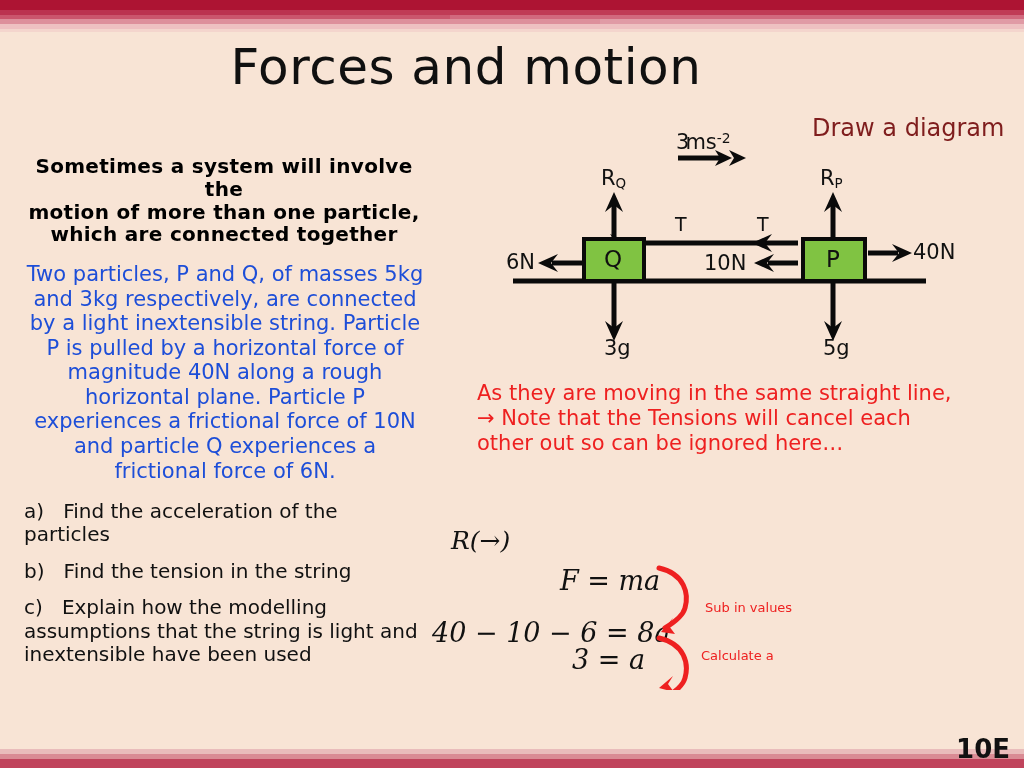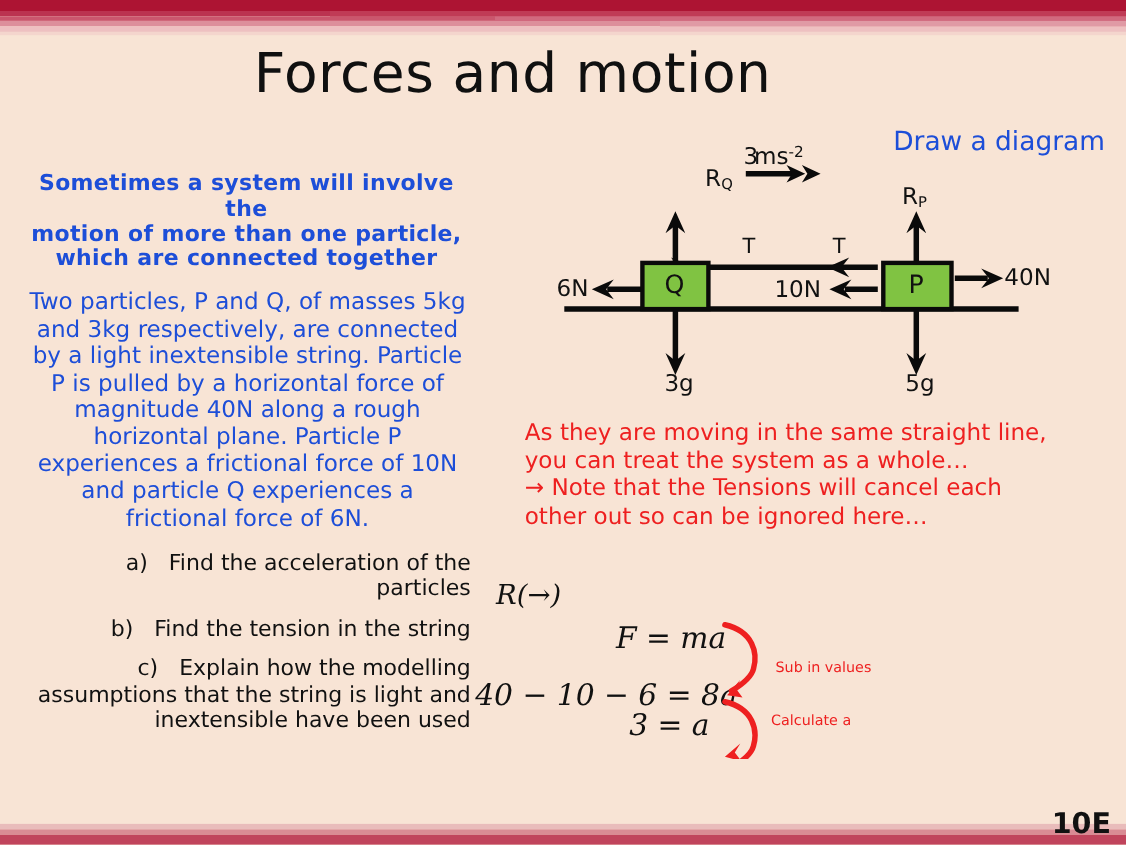--- a/index.html
+++ b/index.html
@@ -59,49 +59,49 @@
 
   
   .lead-text {
     position: absolute;
     left: 18px; top: 155px;
     width: 412px;
     text-align: center;
     font-size: 20px;
     font-weight: bold;
     line-height: 1.14;
-    color: #1d4ed8;
+    color: #000000;
     letter-spacing: 0.3px;
   }
   .body-text {
     position: absolute;
     left: 18px; top: 262px;
     width: 414px;
     text-align: center;
     font-size: 21px;
     line-height: 1.17;
     color: #1d4ed8;
   }
   .question-list {
     position: absolute;
     left: 24px; top: 500px;
     width: 404px;
     font-size: 20px;
     line-height: 1.17;
     color: #111;
   }
-  .q-item { text-align:right; margin-bottom: 13px; }
+  .q-item { text-align:left; margin-bottom: 13px; }
   .q-item .lbl { }
 
   
   .draw-diagram {
     position: absolute;
     left: 812px; top: 114px;
     font-size: 24px;
-    color: #1d4ed8;
+    color: #7f1d1d;
   }
 
   
   .diagram {
     position: absolute;
     left: 480px; top: 108px;
     width: 544px;
     height: 262px;
   }
   .diagram svg { display:block; }
@@ -283,21 +283,21 @@
       </g>
 
       <rect x="104" y="131" width="60" height="42" fill="#80c342" stroke="#0a0a0a" stroke-width="4"></rect>
       <rect x="323" y="131" width="62" height="42" fill="#80c342" stroke="#0a0a0a" stroke-width="4"></rect>
     </svg>
 
     <div class="dlabel" style="left:196px; top:22px;">
       <span>3</span><span style="margin-left:-4px">ms</span><span class="sup">-2</span>
     </div>
 
-    <div class="dlabel" style="left:121px; top:42px;margin-left:40px;">
+    <div class="dlabel" style="left:121px; top:58px;">
       <span>R</span><span class="sub">Q</span>
     </div>
     <div class="dlabel" style="left:340px; top:58px;">
       <span>R</span><span class="sub">P</span>
     </div>
 
     <div class="dlabel" style="left:124px; top:228px;">3g</div>
     <div class="dlabel" style="left:343px; top:228px;">5g</div>
 
     <div class="dlabel" style="left:26px; top:142px;text-align:right;">6N</div>
@@ -306,21 +306,20 @@
 
     <div class="dlabel small" style="left:195px; top:105px;">T</div>
     <div class="dlabel small" style="left:277px; top:105px;">T</div>
 
     <div class="dlabel" style="left:124px; top:138px; font-size:23px;">Q</div>
     <div class="dlabel" style="left:346px; top:138px; font-size:23px;">P</div>
   </div>
 
   <div class="red-note">
     <div>As they are moving in the same straight line,</div>
-    <div>you can treat the system as a whole…</div>
     <div>→ Note that the Tensions will cancel each</div>
     <div>other out so can be ignored here…</div>
   </div>
 
   <div class="math m-r">R(→)</div>
   <div class="math m-line1">F = ma</div>
   <div class="math m-line2">40 − 10 − 6 = 8a</div>
   <div class="math m-line3">3 = a</div>
 
   <div class="brace-arrows">

